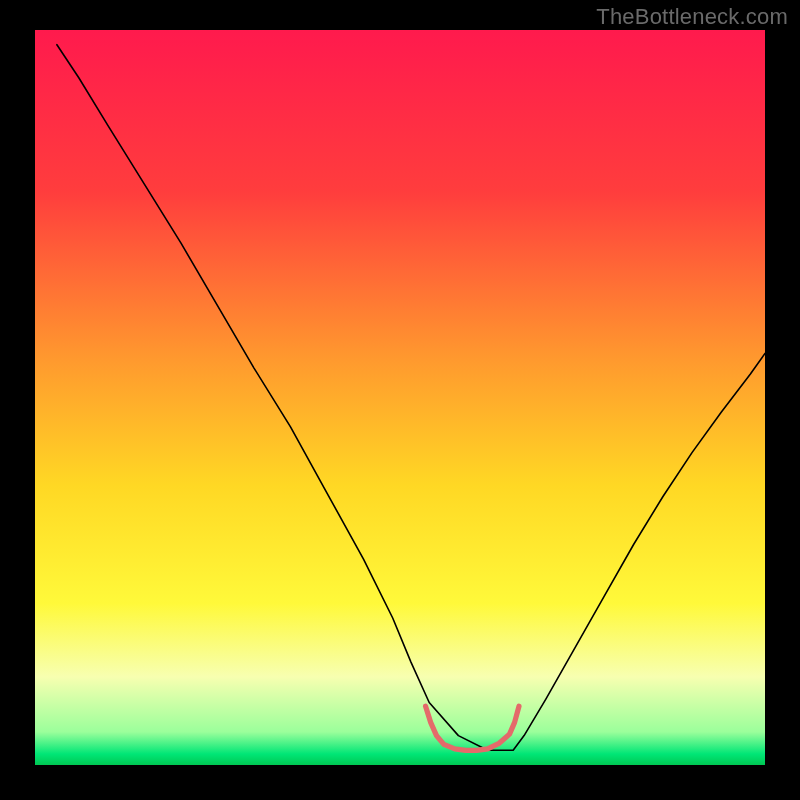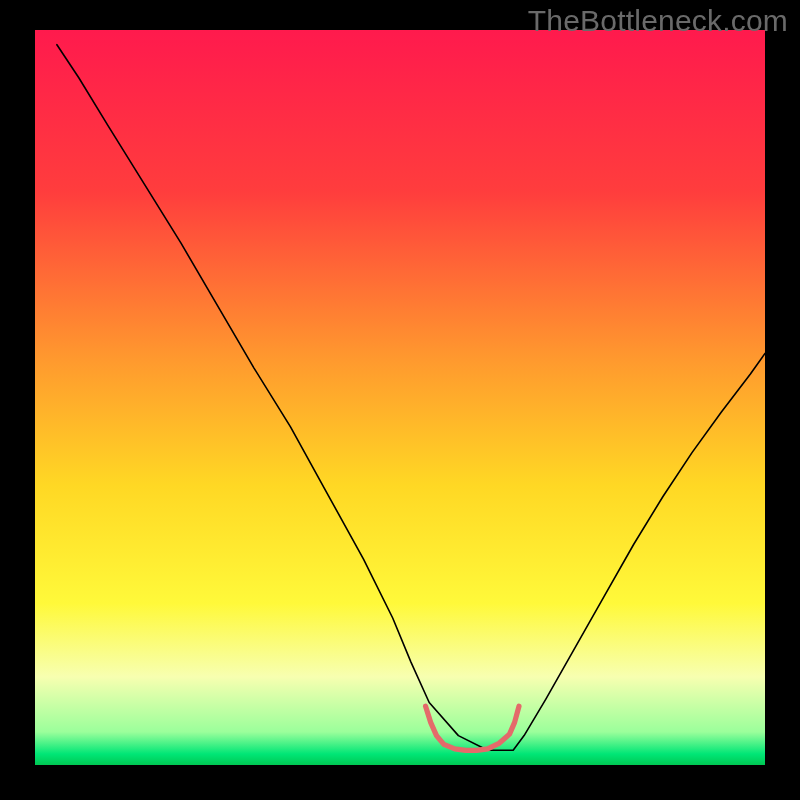--- a/index.html
+++ b/index.html
@@ -15,21 +15,21 @@
     position: relative;
     width: 800px;
     height: 800px;
     background: #000;
   }
   .watermark {
     position: absolute;
     top: 4px;
     right: 12px;
     color: #6a6a6a;
-    font-size: 30px;
+    font-size: 22px;
     font-weight: 500;
     letter-spacing: 0.2px;
     z-index: 10;
     user-select: none;
   }
   .plot-wrap {
     position: absolute;
     left: 35px;
     top: 30px;
     width: 730px;

